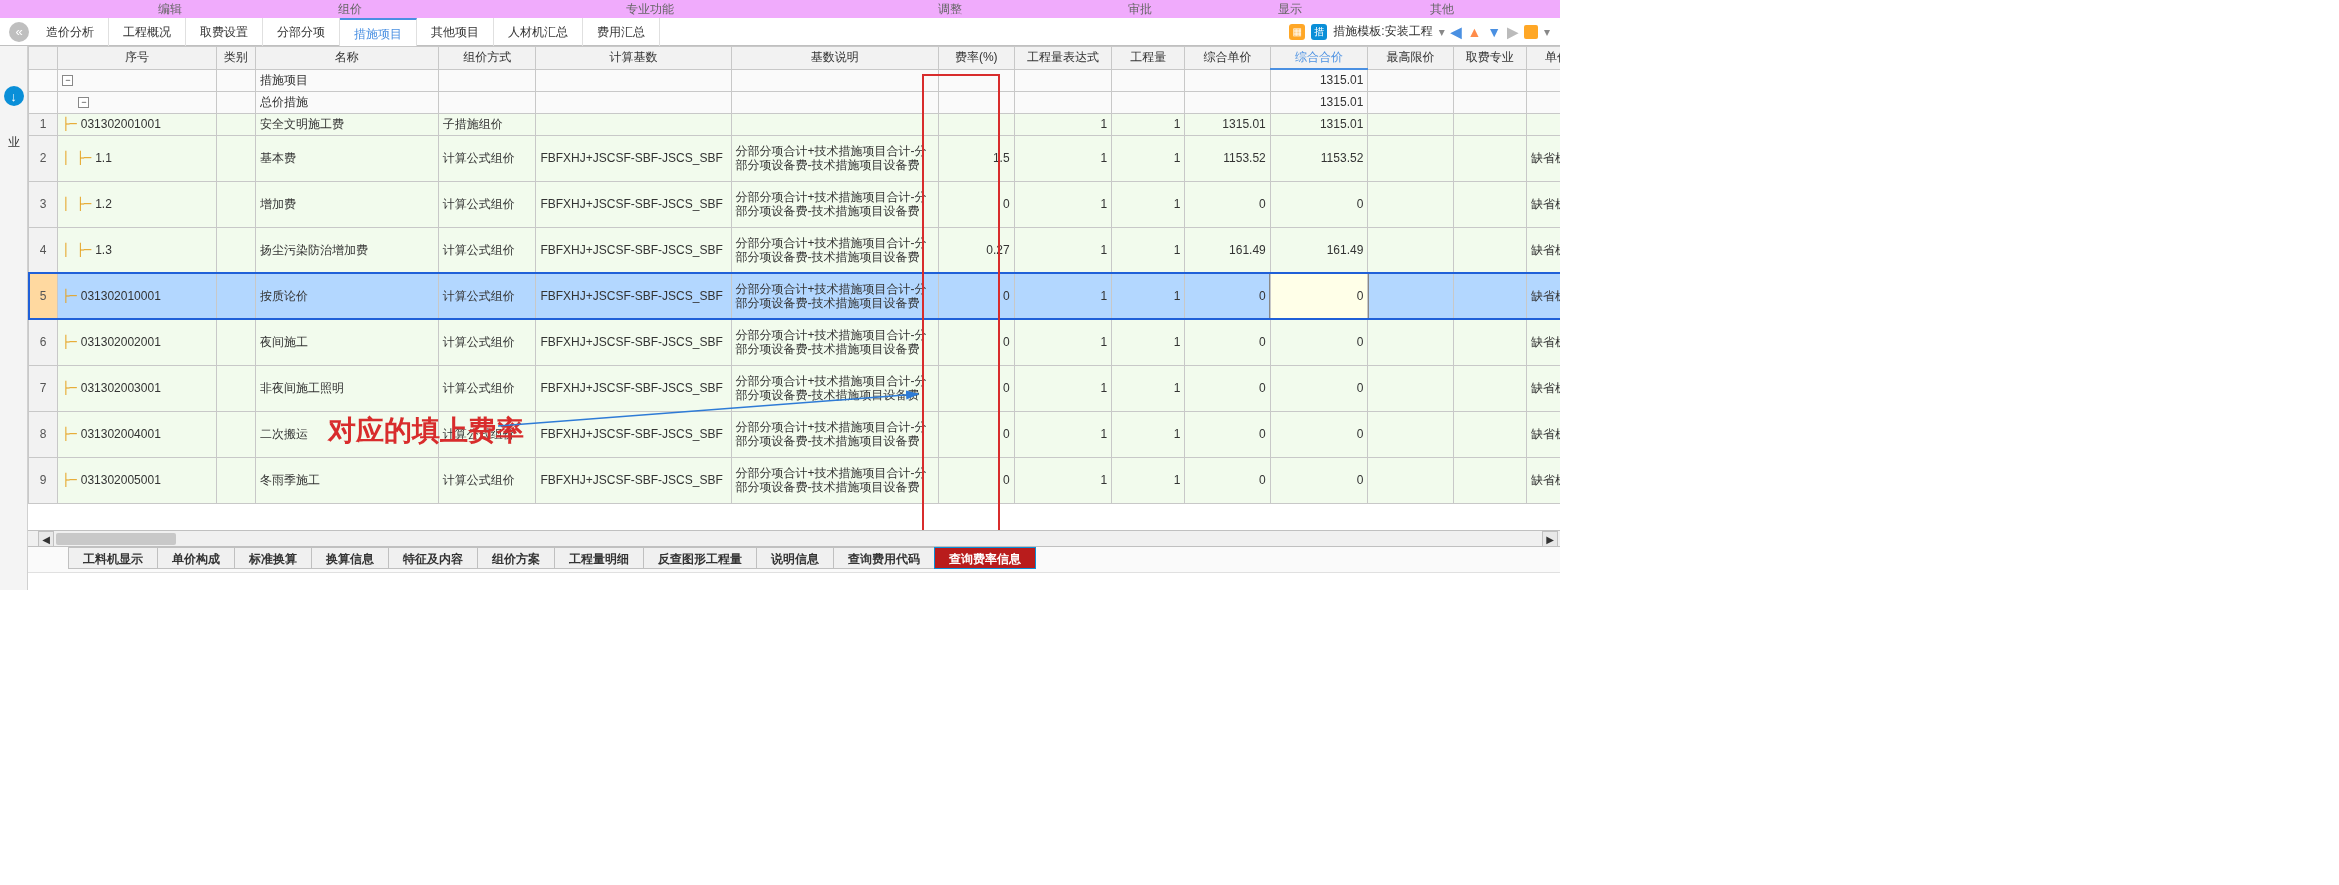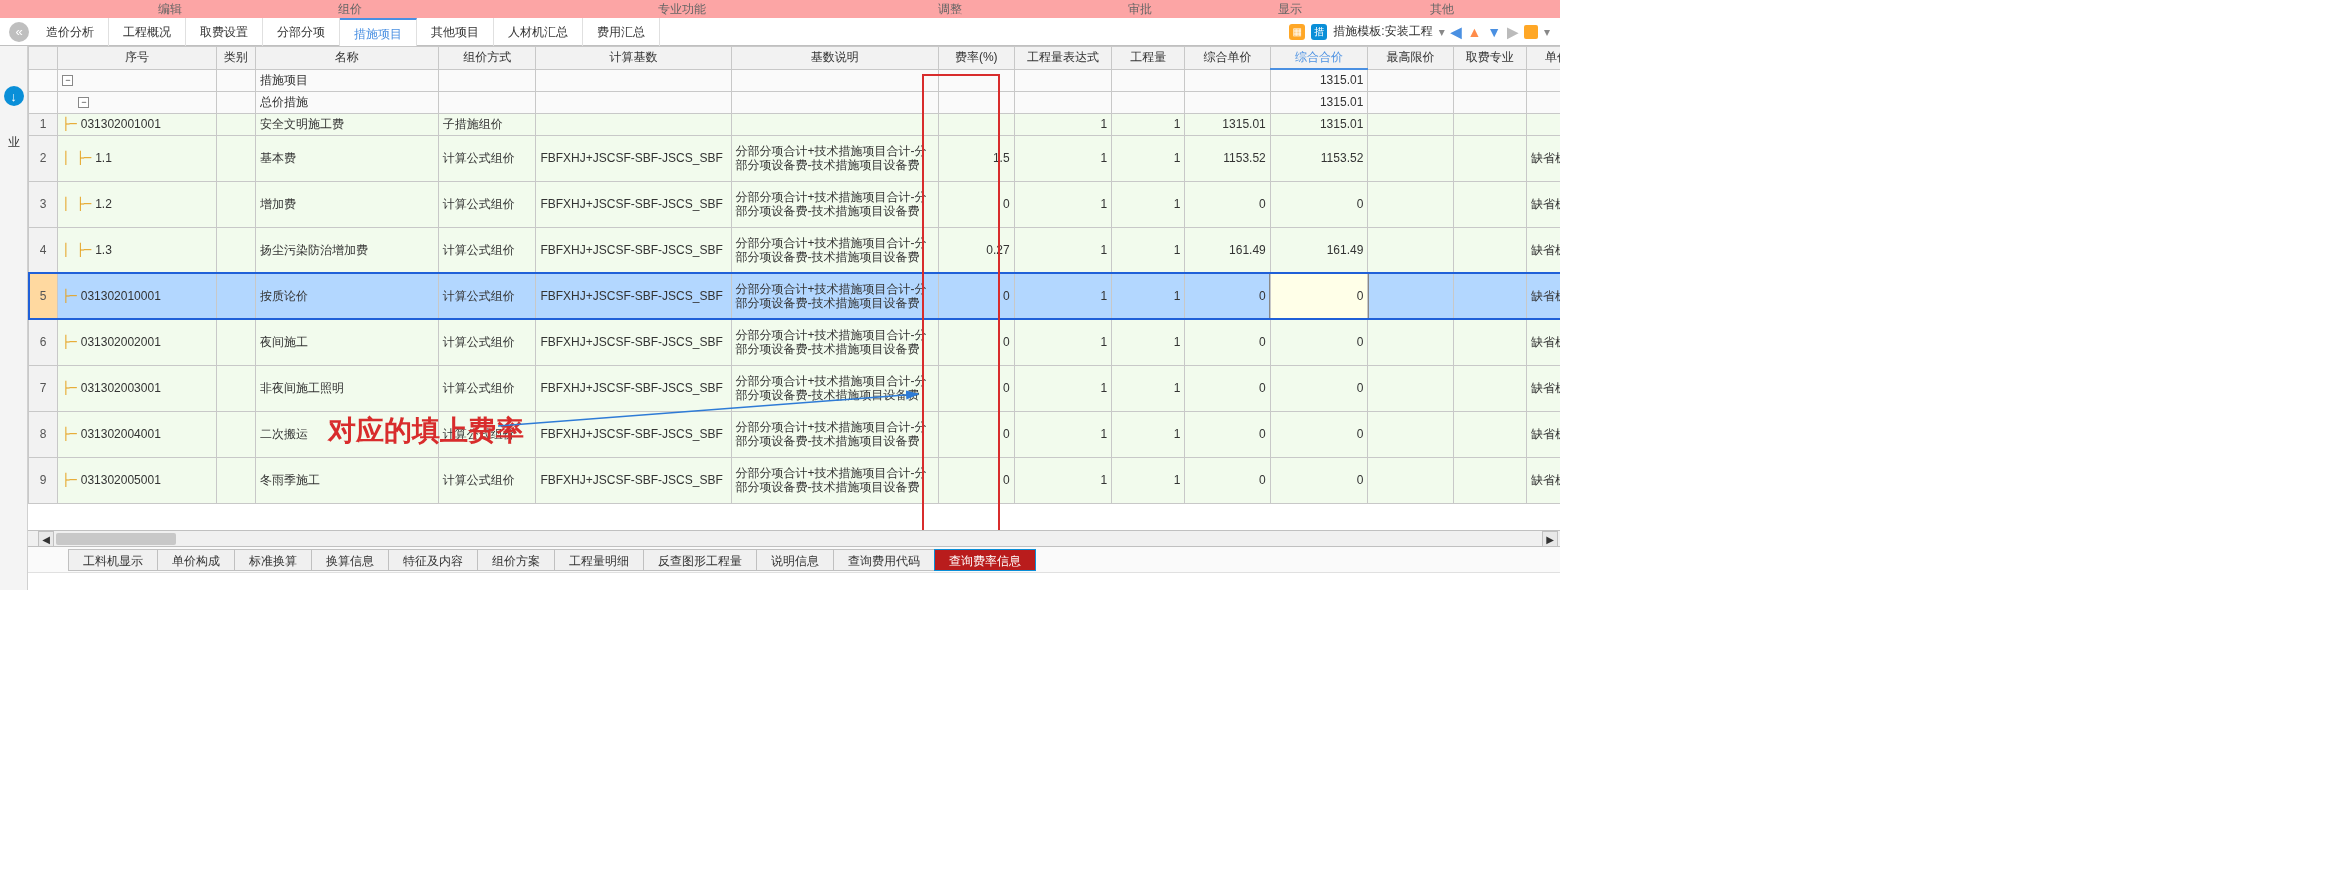--- a/index.html
+++ b/index.html
@@ -15,21 +15,21 @@
       height: 590px;
       position: relative;
       display: flex;
       flex-direction: column;
     }
     
     .menu-bar {
       height: 18px;
       display: flex;
       align-items: center;
-      background: #fca5a5;
+      background: #f0abfc;
       position: relative;
       color: #666;
       font-size: 12px;
     }
     .menu-bar .menu-group {
       position: absolute;
       text-align: center;
       width: 100px;
     }
     
@@ -185,25 +185,25 @@
     }
     .tree-line {
       color: #e6a01c;
       font-family: monospace;
     }
     .num { text-align: right; }
     
     .bottom-tabs {
       display: flex;
       height: 26px;
-      align-items: center;
       background: #fafafa;
       border-top: 1px solid #c0c0c0;
       padding-left: 40px;
       gap: 0;
+      font-weight: bold;
     }
     .bottom-tab {
       padding: 0 14px;
       height: 22px;
       line-height: 22px;
       border: 1px solid #c0c0c0;
       background: #f0f0f0;
       margin-right: -1px;
       cursor: pointer;
     }
@@ -265,21 +265,21 @@
     .multi-row td { height: 46px; }
   </style>
 </head>
 <body>
 
 <div class="app">
 
   <div class="menu-bar">
     <span class="menu-group" style="left:120px">编辑</span>
     <span class="menu-group" style="left:300px">组价</span>
-    <span class="menu-group" style="left:632px">专业功能</span>
+    <span class="menu-group" style="left:600px">专业功能</span>
     <span class="menu-group" style="left:900px">调整</span>
     <span class="menu-group" style="left:1090px">审批</span>
     <span class="menu-group" style="left:1240px">显示</span>
     <span class="menu-group" style="left:1392px">其他</span>
   </div>
 
   <div class="main-tabs">
     <div class="left-ribbon">
       <div class="circle-btn">«</div>
     </div>

